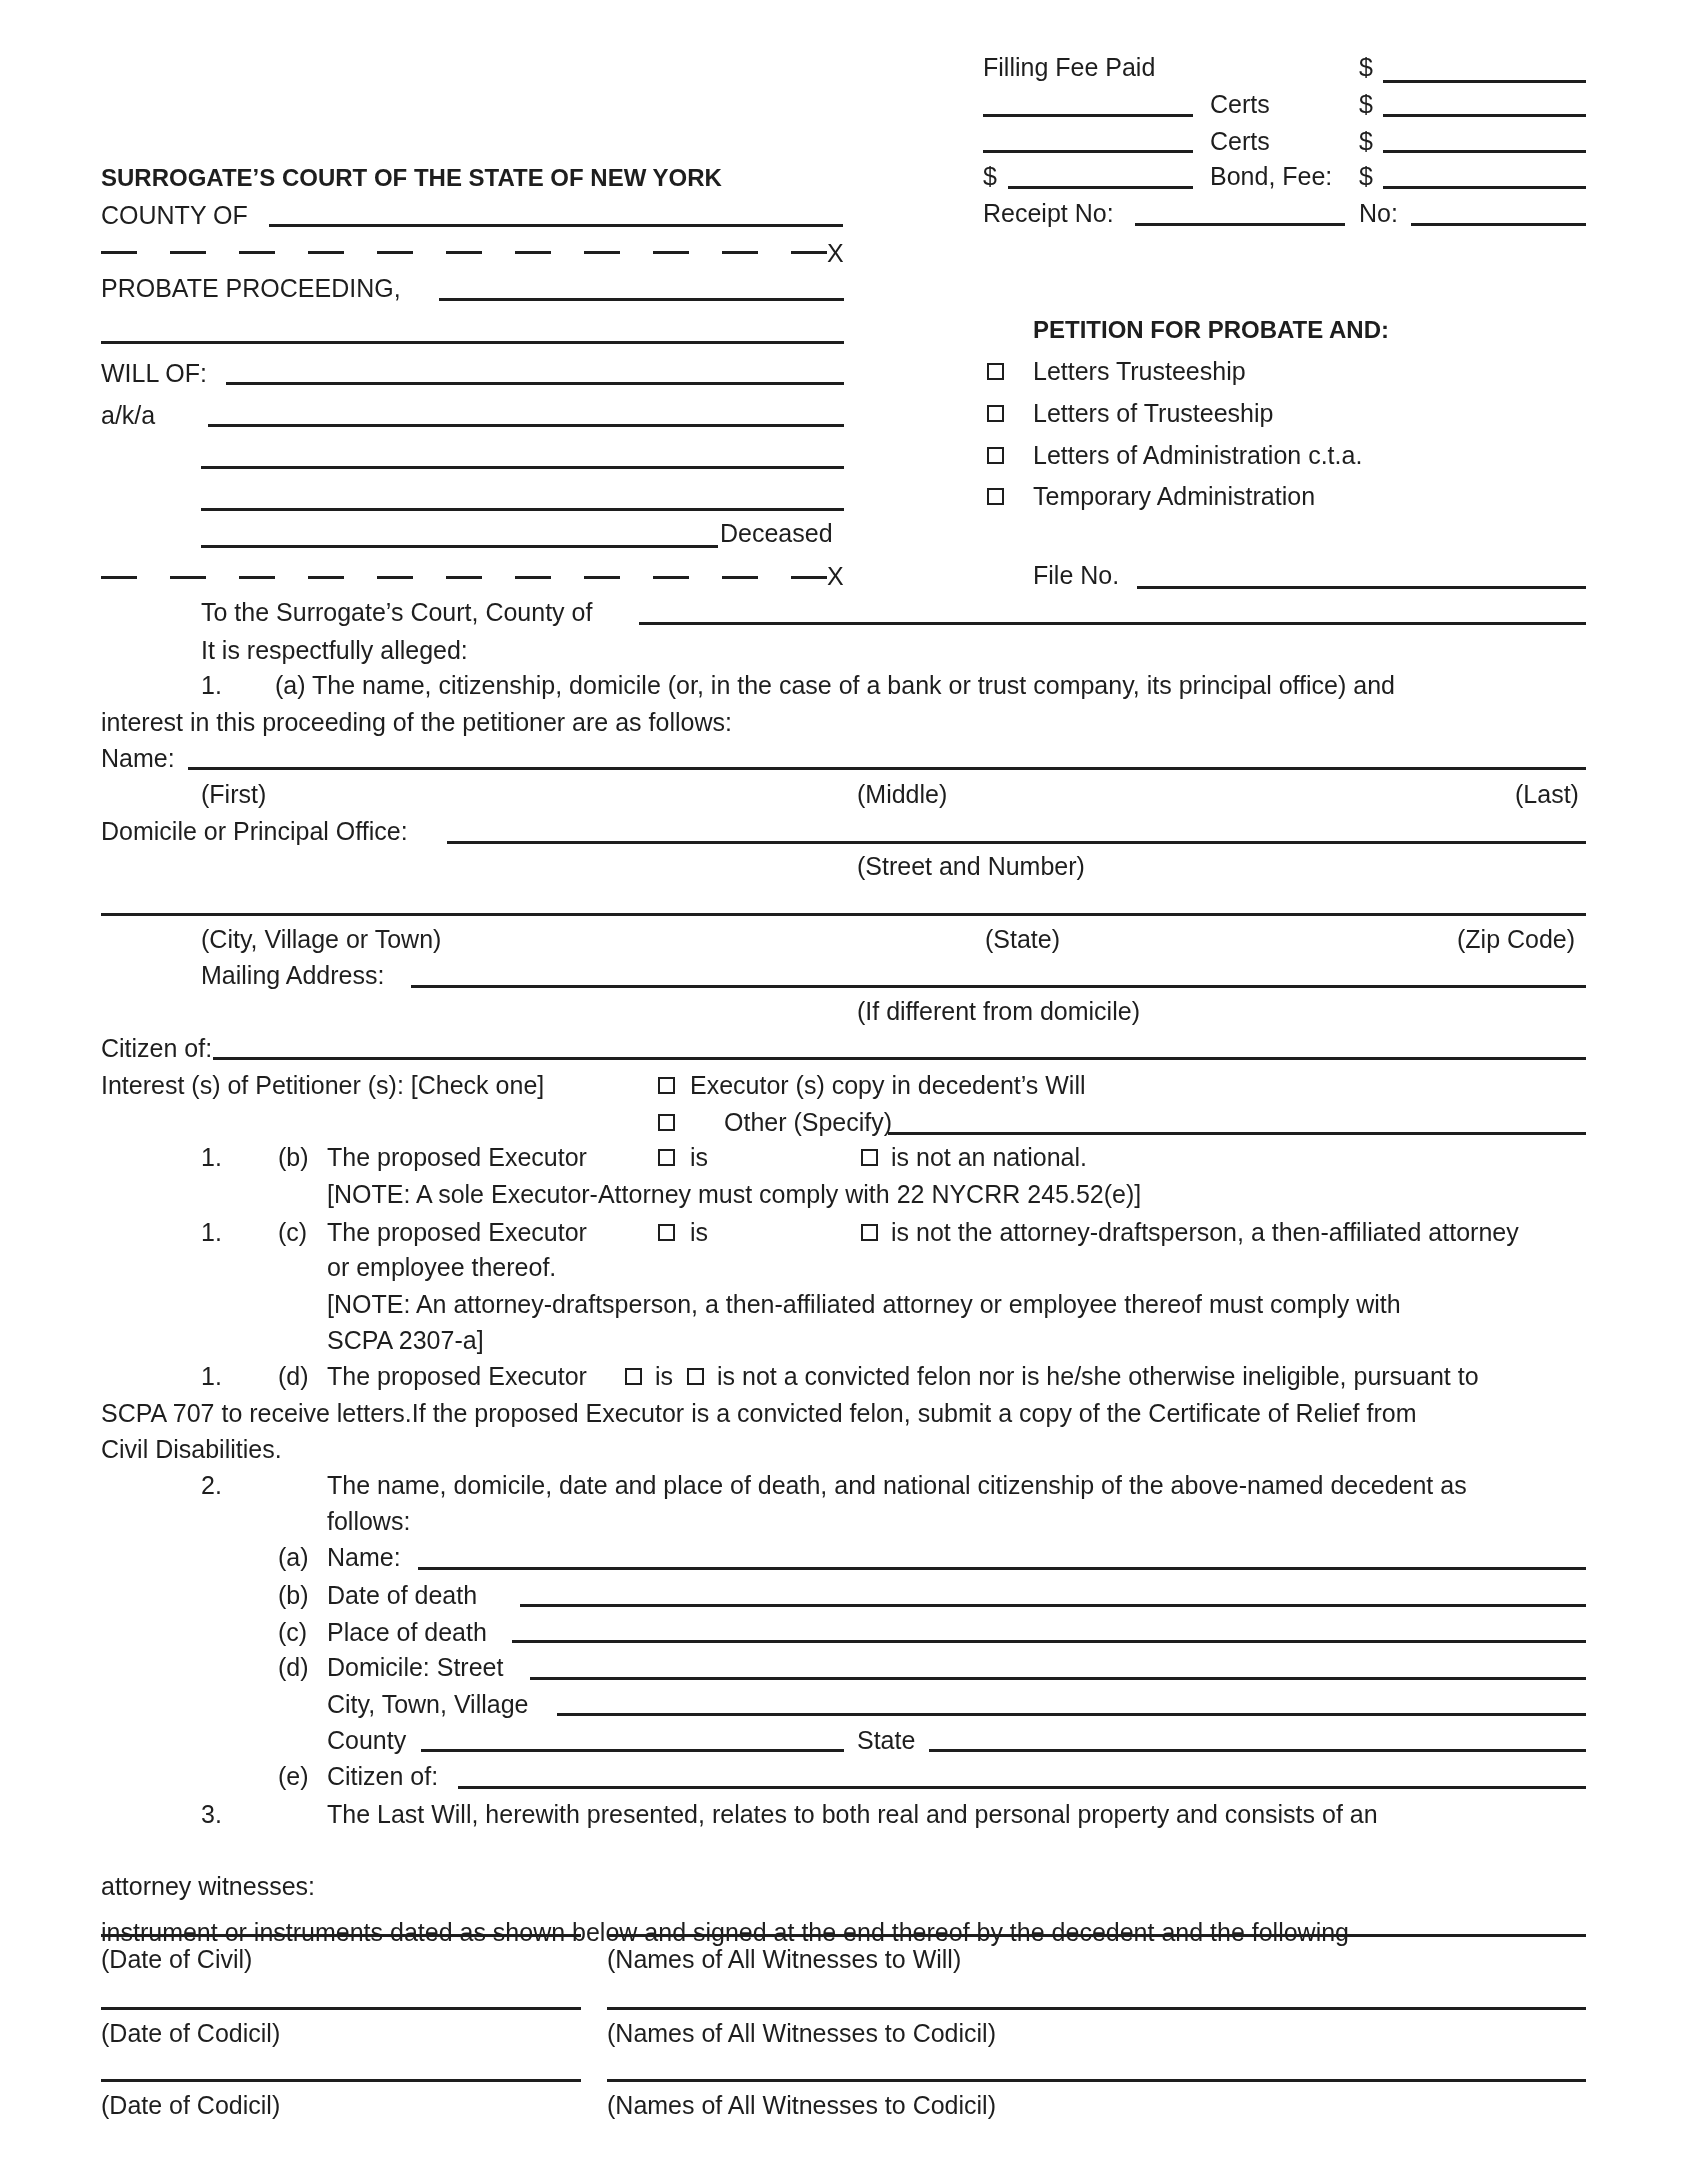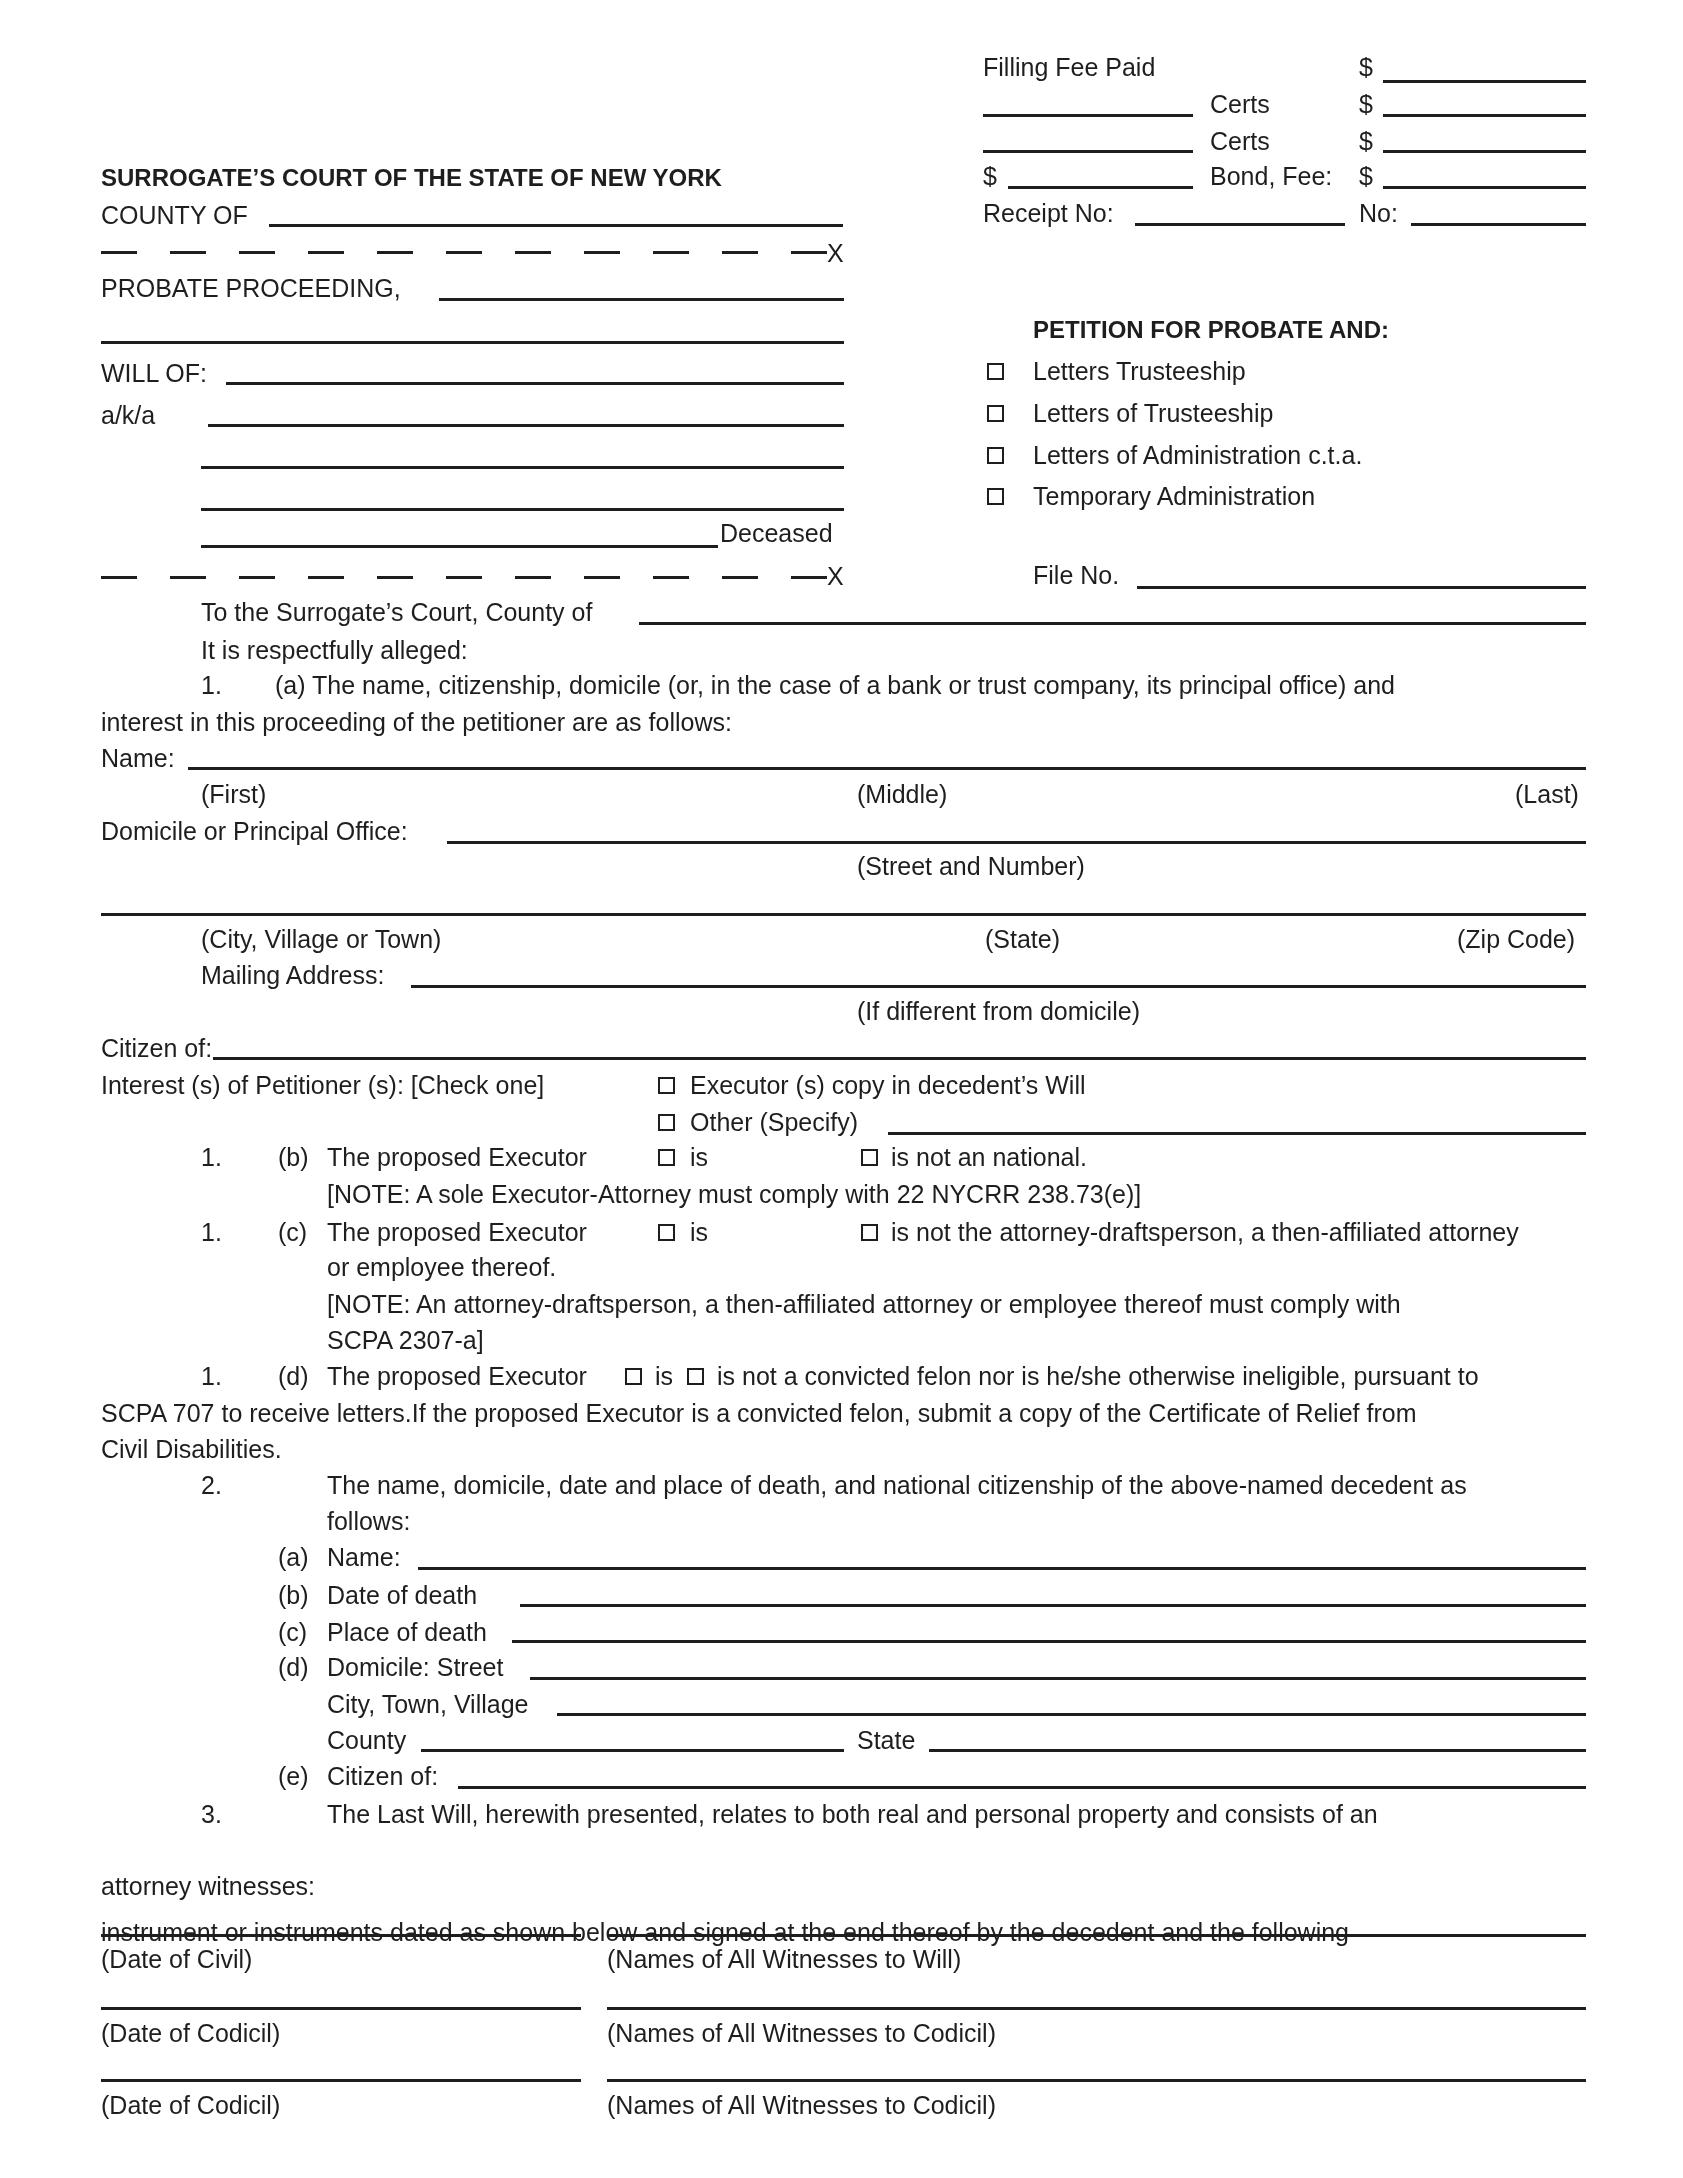--- a/index.html
+++ b/index.html
@@ -108,31 +108,31 @@
   <div class="field" style="left:411px;top:985px;width:1175px"></div>
   <span class="t" style="left:857px;top:996px">(If different from domicile)</span>
 
   <span class="t" style="left:101px;top:1033px">Citizen of:</span>
   <div class="field" style="left:213px;top:1057px;width:1373px"></div>
 
   <span class="t" style="left:101px;top:1070px">Interest (s) of Petitioner (s): [Check one]</span>
   <div class="cb" style="left:658px;top:1077px"></div>
   <span class="t" style="left:690px;top:1070px">Executor (s) copy in decedent’s Will</span>
   <div class="cb" style="left:658px;top:1114px"></div>
-  <span class="t" style="left:690px;top:1107px">Other (Specify)</span>
+  <span class="t" style="left:724px;top:1107px">Other (Specify)</span>
   <div class="field" style="left:888px;top:1132px;width:698px"></div>
 
   <span class="t" style="left:201px;top:1142px">1.</span>
   <span class="t" style="left:278px;top:1142px">(b)</span>
   <span class="t" style="left:327px;top:1142px">The proposed Executor</span>
   <div class="cb" style="left:658px;top:1149px"></div>
   <span class="t" style="left:690px;top:1142px">is</span>
   <div class="cb" style="left:861px;top:1149px"></div>
   <span class="t" style="left:891px;top:1142px">is not an national.</span>
-  <span class="t" style="left:327px;top:1179px">[NOTE: A sole Executor-Attorney must comply with 22 NYCRR 238.73(e)]</span>
+  <span class="t" style="left:327px;top:1179px">[NOTE: A sole Executor-Attorney must comply with 22 NYCRR 245.52(e)]</span>
 
   <span class="t" style="left:201px;top:1217px">1.</span>
   <span class="t" style="left:278px;top:1217px">(c)</span>
   <span class="t" style="left:327px;top:1217px">The proposed Executor</span>
   <div class="cb" style="left:658px;top:1224px"></div>
   <span class="t" style="left:690px;top:1217px">is</span>
   <div class="cb" style="left:861px;top:1224px"></div>
   <span class="t" style="left:891px;top:1217px">is not the attorney-draftsperson, a then-affiliated attorney</span>
   <span class="t" style="left:327px;top:1252px">or employee thereof.</span>
   <span class="t" style="left:327px;top:1289px">[NOTE: An attorney-draftsperson, a then-affiliated attorney or employee thereof must comply with</span>

